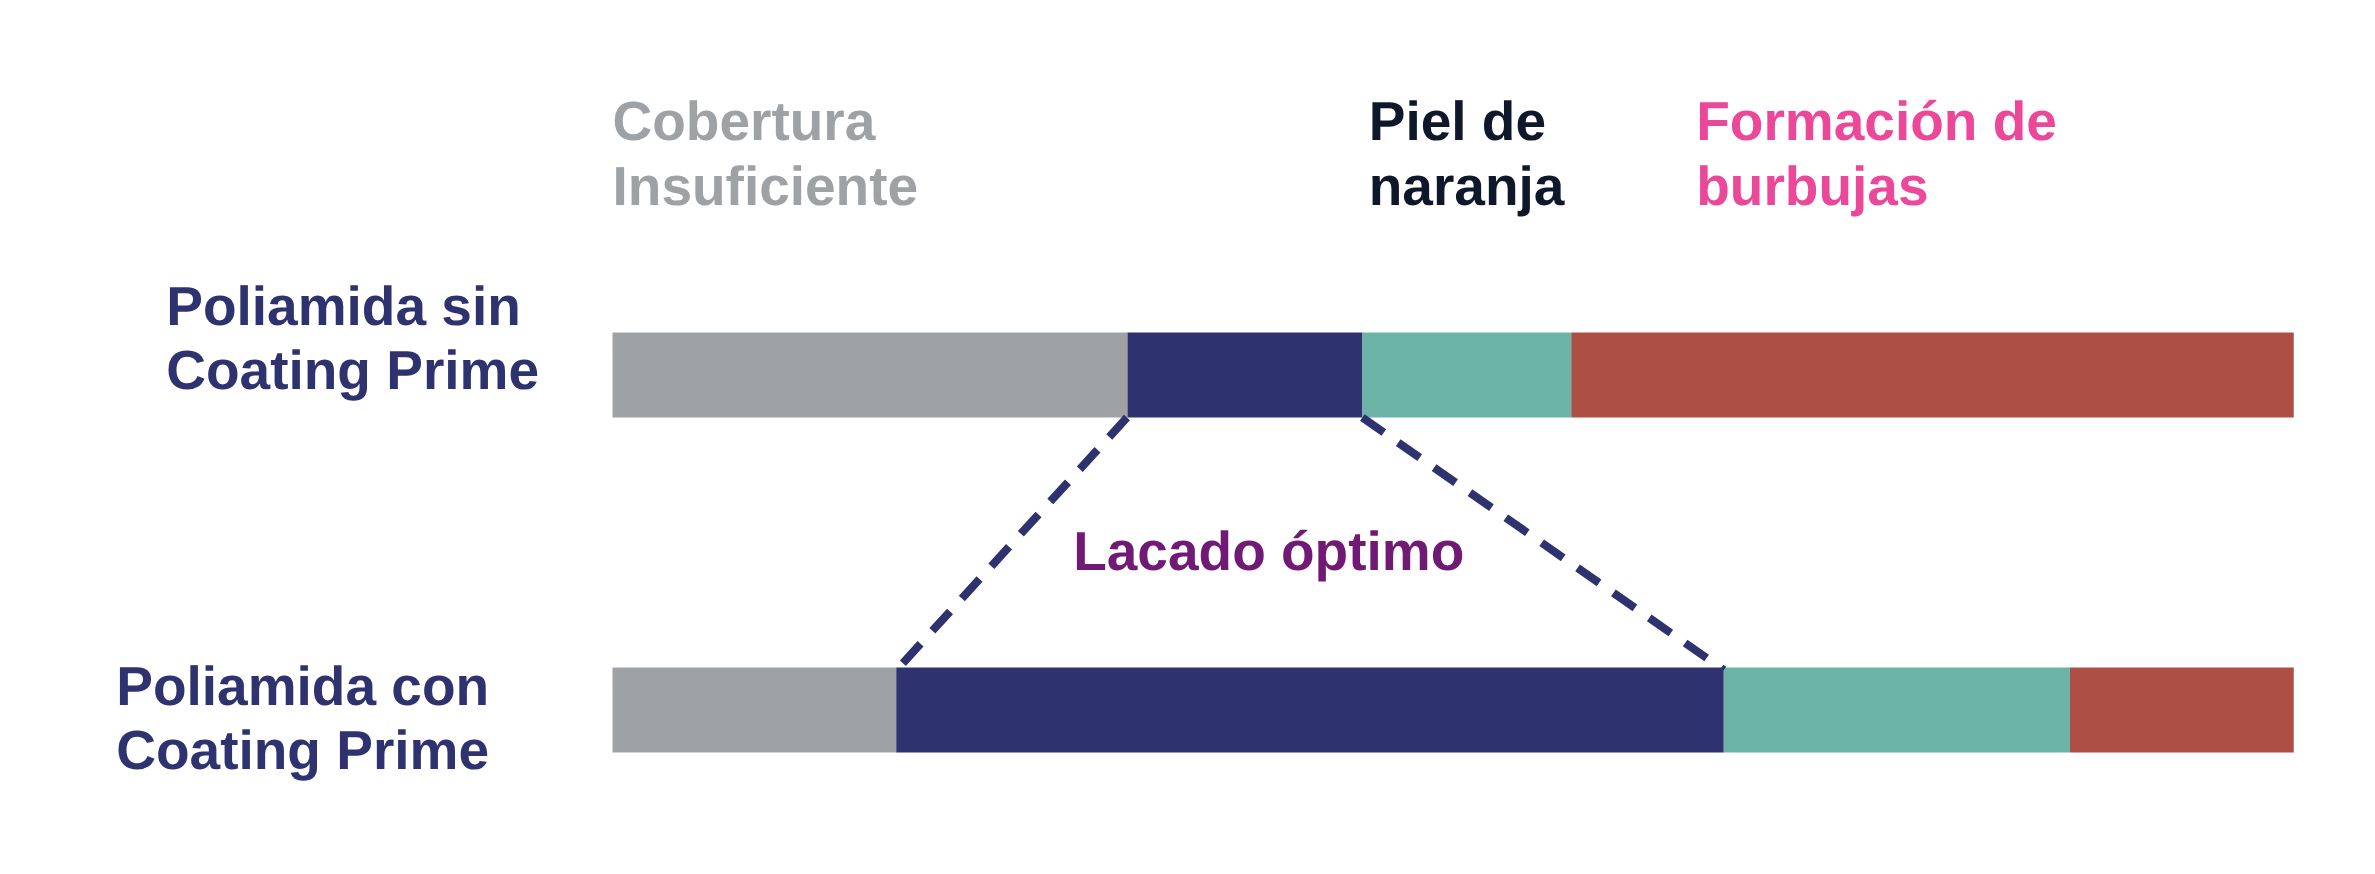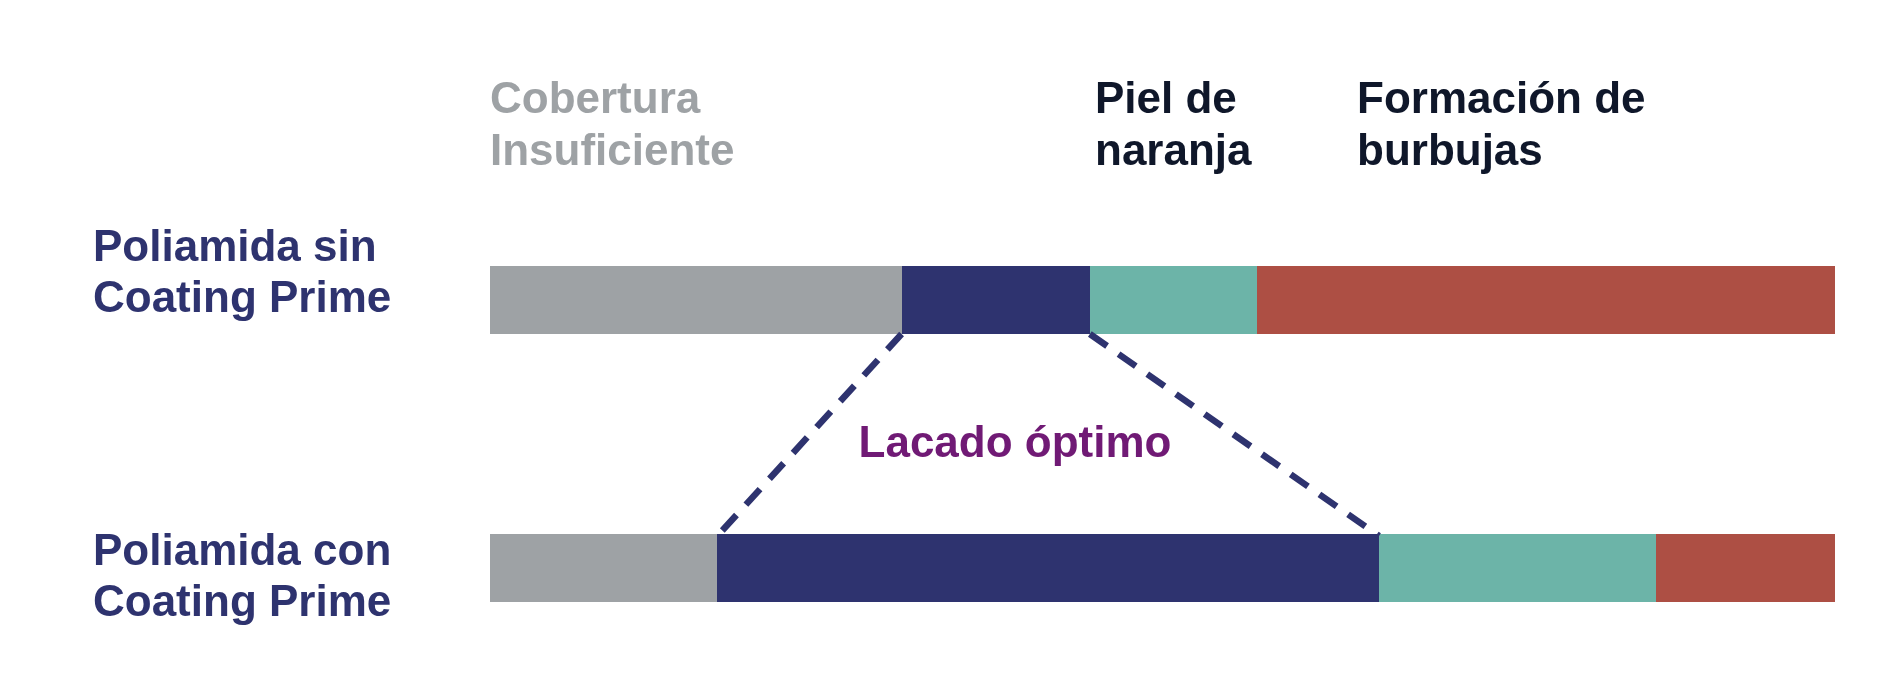--- a/index.html
+++ b/index.html
@@ -12,28 +12,28 @@
     overflow:hidden;
   }
   .hdr{
     position:absolute;top:72px;
     font-size:44px;line-height:52px;
     letter-spacing:0px;
   }
   .hdr span{display:block;}
   .hdr-gray{left:490px;color:#9EA2A5;}
   .hdr-teal{left:1095px;color:#0f172a;}
-  .hdr-red{left:1357px;color:#0f172a;}
+  .hdr-red{left:1357px;color:#ec4899;}
   .rowlab{
     position:absolute;left:93px;
     color:#2E336F;
     font-size:44px;line-height:51px;
   }
   .rowlab span{display:block;}
-  .rowlab-1{top:220px;}
+  .rowlab-1{top:220px;margin-left:40px;}
   .rowlab-2{top:524px;}
   .bar{
     position:absolute;left:490px;width:1345px;height:68px;
     display:flex;flex-direction:row;
   }
   .bar-1{top:266px;}
   .bar-2{top:534px;}
   .seg{height:100%;flex-shrink:0;}
   .overlay{
     position:absolute;left:0;top:0;width:1900px;height:699px;

